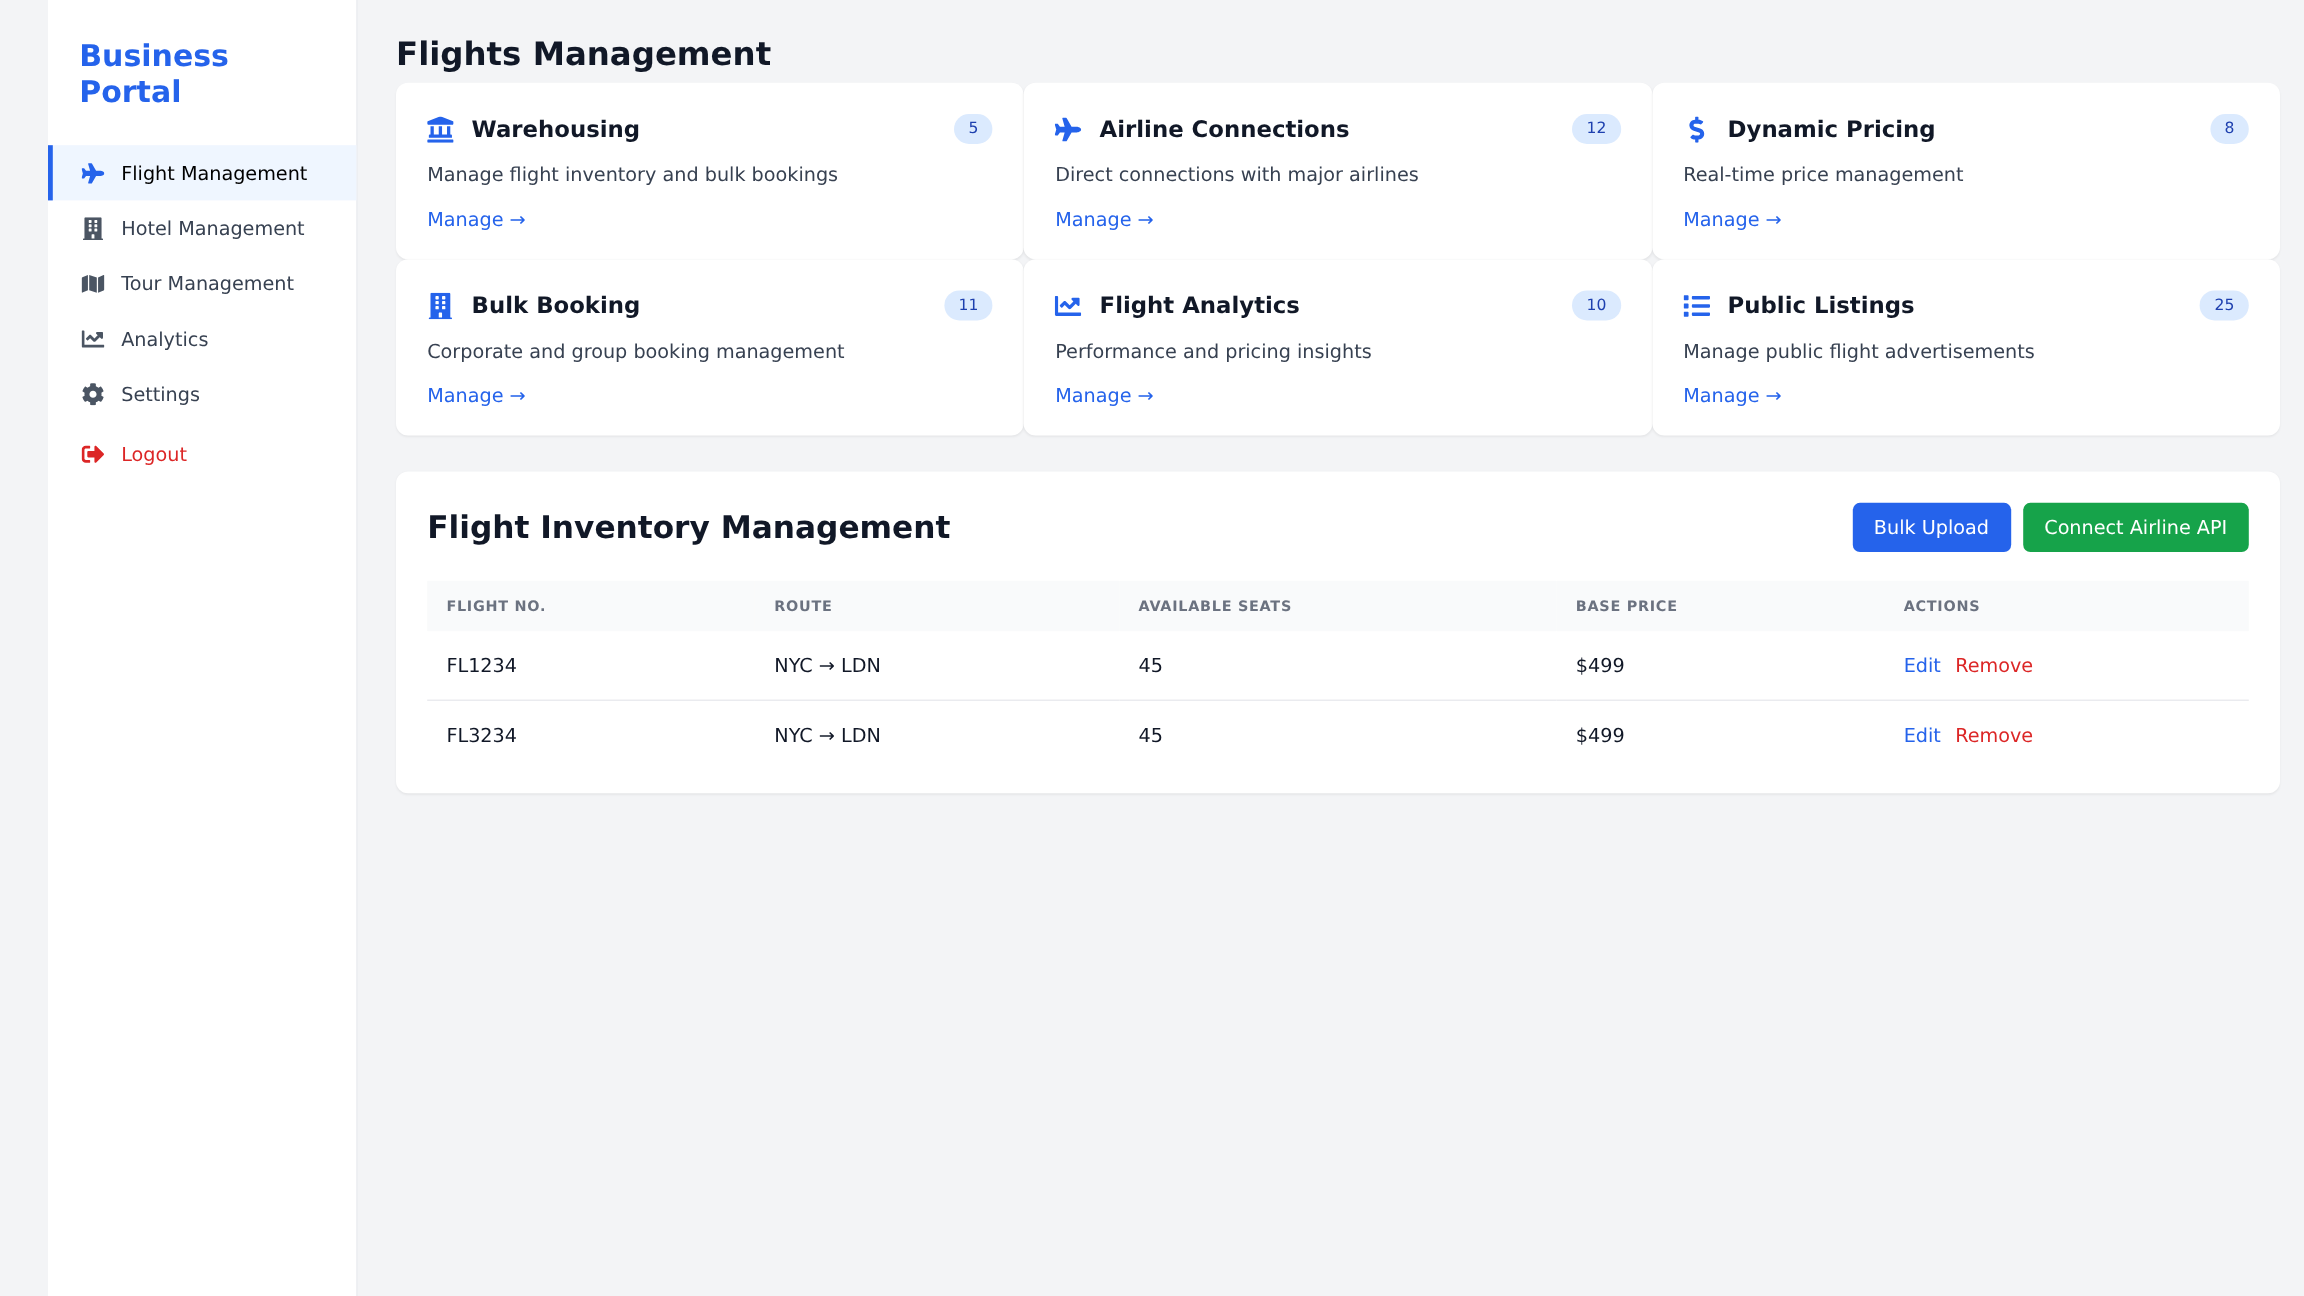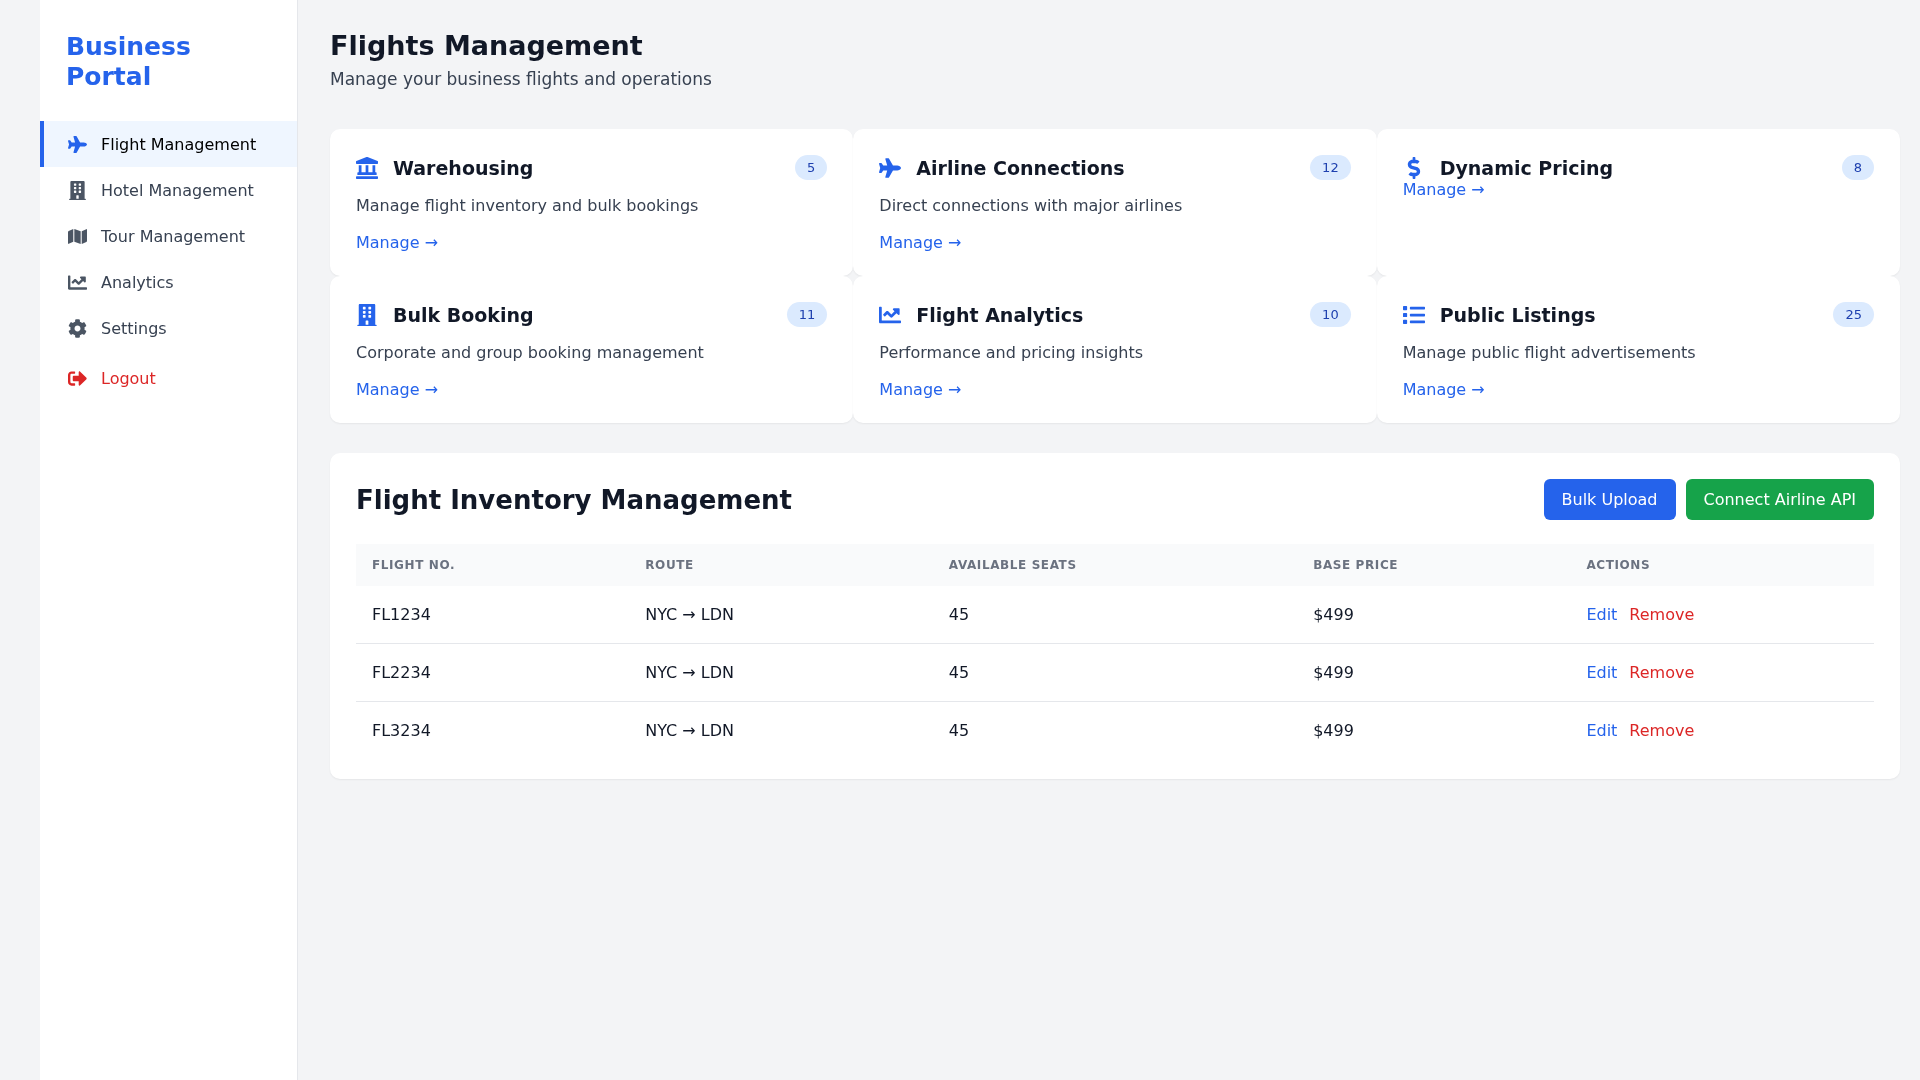--- a/index.html
+++ b/index.html
@@ -179,21 +179,20 @@
               <path d="M497 273L329 441c-15 15-41 4.5-41-17v-96H152c-13.3 0-24-10.7-24-24v-96c0-13.3 10.7-24 24-24h136V88c0-21.4 25.9-32 41-17l168 168c9.3 9.4 9.3 24.6 0 34zM192 436v-40c0-6.6-5.4-12-12-12H96c-17.7 0-32-14.3-32-32V160c0-17.7 14.3-32 32-32h84c6.6 0 12-5.4 12-12V76c0-6.6-5.4-12-12-12H96c-53 0-96 43-96 96v192c0 53 43 96 96 96h84c6.6 0 12-5.4 12-12z"></path>
             </svg>
         </span>
         <span>Logout</span>
       </div>
     </nav>
   </aside>
 
   <main class="main">
     <h1 class="page-title">Flights Management</h1>
-    <p class="page-subtitle">Manage your business flights and operations</p>
 
     <div class="cards">
 
       <div class="card">
         <div class="card-head">
           <span class="card-icon">
             <svg viewBox="0 0 512 512">
                 <path d="M501.62 92.11L267.24 2.04a31.958 31.958 0 0 0-22.47 0L10.38 92.11A16.001 16.001 0 0 0 0 107.09V144c0 8.84 7.16 16 16 16h480c8.84 0 16-7.16 16-16v-36.91c0-6.67-4.14-12.64-10.38-14.98zM64 192v160H48c-8.84 0-16 7.16-16 16v48h448v-48c0-8.84-7.16-16-16-16h-16V192h-64v160h-96V192h-64v160h-96V192H64zm432 256H16c-8.84 0-16 7.16-16 16v32c0 8.84 7.16 16 16 16h480c8.84 0 16-7.16 16-16v-32c0-8.84-7.16-16-16-16z"></path>
               </svg>
           </span>
@@ -221,20 +220,21 @@
       <div class="card">
         <div class="card-head">
           <span class="card-icon">
             <svg viewBox="0 0 288 512">
                 <path d="M209.2 233.4l-108-31.6C88.7 198.2 80 186.5 80 173.5c0-16.3 13.2-29.5 29.5-29.5h66.3c12.2 0 24.2 3.7 34.2 10.5 6.1 4.1 14.3 3.1 19.5-2l34.8-34c7.1-6.9 6.1-18.4-1.8-24.5C238 74.8 207.4 64.1 176 64V16c0-8.8-7.2-16-16-16h-32c-8.8 0-16 7.2-16 16v48h-2.5C45.8 64-5.9 118.7.5 183.6c4.6 46.1 39.8 83.6 84.1 96.6l102.5 30c12.5 3.7 21.2 15.3 21.2 28.3 0 16.3-13.2 29.5-29.5 29.5h-66.3c-12.2 0-24.2-3.7-34.2-10.5-6.1-4.1-14.3-3.1-19.5 2l-34.8 34c-7.1 6.9-6.1 18.4 1.8 24.5 24.5 19.2 55.1 29.9 86.5 30v48c0 8.8 7.2 16 16 16h32c8.8 0 16-7.2 16-16v-48.2c46.6-.9 90.3-28.6 105.7-72.7 21.5-61.6-14.6-124.8-72.5-141.7z"></path>
               </svg>
           </span>
           <h3 class="card-title">Dynamic Pricing</h3>
           <span class="badge">8</span>
         </div>
+        <p class="card-desc">Real-time price management</p>
         <a class="manage-link">Manage →</a>
       </div>
 
       <div class="card">
         <div class="card-head">
           <span class="card-icon">
             <svg viewBox="0 0 448 512">
                 <path d="M436 480h-20V24c0-13.3-10.7-24-24-24H56C42.7 0 32 10.7 32 24v456H12c-6.6 0-12 5.4-12 12v20h448v-20c0-6.6-5.4-12-12-12zM128 76c0-6.6 5.4-12 12-12h40c6.6 0 12 5.4 12 12v40c0 6.6-5.4 12-12 12h-40c-6.6 0-12-5.4-12-12V76zm0 96c0-6.6 5.4-12 12-12h40c6.6 0 12 5.4 12 12v40c0 6.6-5.4 12-12 12h-40c-6.6 0-12-5.4-12-12v-40zm52 148h-40c-6.6 0-12-5.4-12-12v-40c0-6.6 5.4-12 12-12h40c6.6 0 12 5.4 12 12v40c0 6.6-5.4 12-12 12zm76 160h-64v-84c0-6.6 5.4-12 12-12h40c6.6 0 12 5.4 12 12v84zm64-172c0 6.6-5.4 12-12 12h-40c-6.6 0-12-5.4-12-12v-40c0-6.6 5.4-12 12-12h40c6.6 0 12 5.4 12 12v40zm0-96c0 6.6-5.4 12-12 12h-40c-6.6 0-12-5.4-12-12v-40c0-6.6 5.4-12 12-12h40c6.6 0 12 5.4 12 12v40zm0-96c0 6.6-5.4 12-12 12h-40c-6.6 0-12-5.4-12-12V76c0-6.6 5.4-12 12-12h40c6.6 0 12 5.4 12 12v40z"></path>
               </svg>
           </span>
@@ -305,29 +305,20 @@
           <tr>
             <td>FL1234</td>
             <td>NYC → LDN</td>
             <td>45</td>
             <td>$499</td>
             <td class="actions-cell">
               <a class="edit-link">Edit</a><a class="remove-link">Remove</a>
             </td>
           </tr>
           <tr>
-            <td>FL2234</td>
-            <td>NYC → LDN</td>
-            <td>45</td>
-            <td>$499</td>
-            <td class="actions-cell">
-              <a class="edit-link">Edit</a><a class="remove-link">Remove</a>
-            </td>
-          </tr>
-          <tr>
             <td>FL3234</td>
             <td>NYC → LDN</td>
             <td>45</td>
             <td>$499</td>
             <td class="actions-cell">
               <a class="edit-link">Edit</a><a class="remove-link">Remove</a>
             </td>
           </tr>
         </tbody>
       </table>

